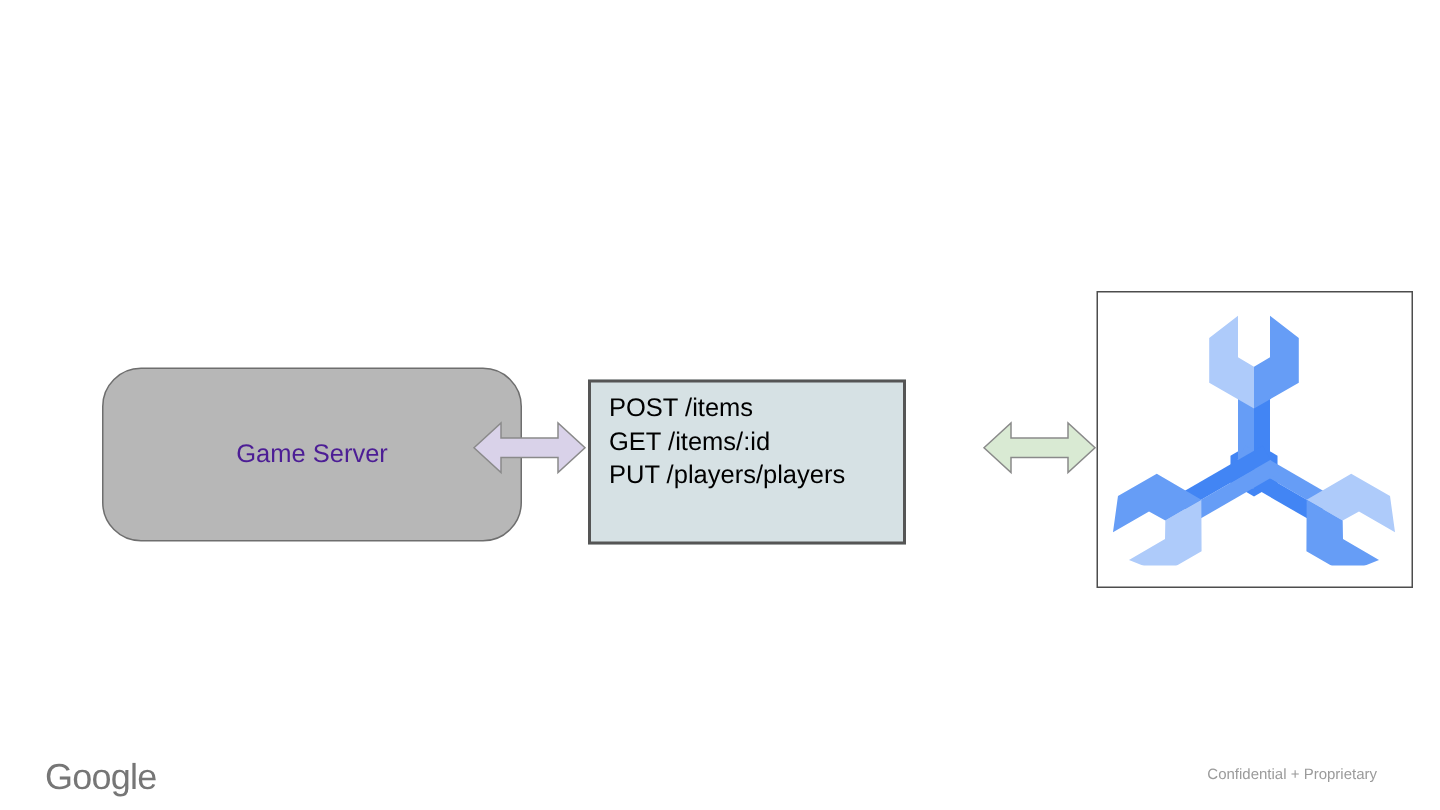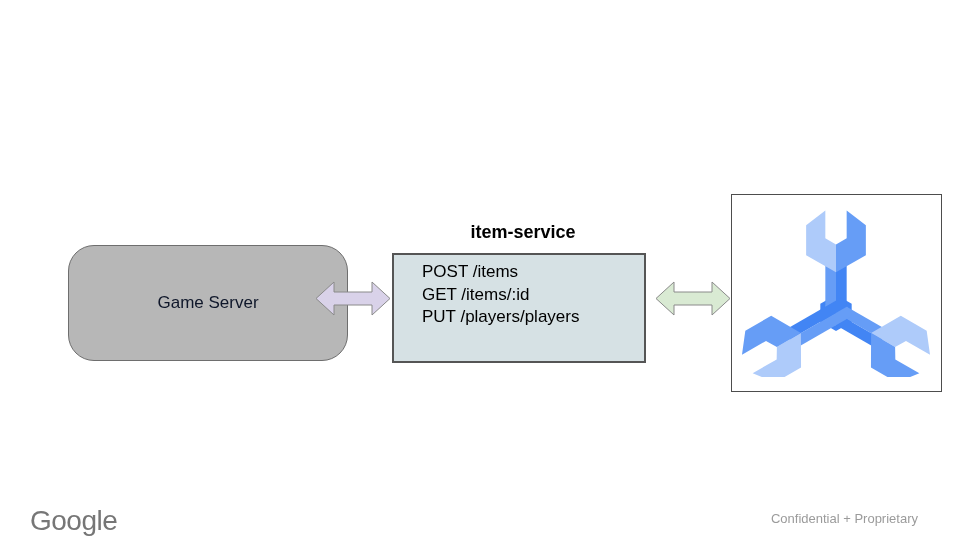--- a/index.html
+++ b/index.html
@@ -14,21 +14,21 @@
 
   
   .game-server {
     position: absolute;
     left: 68px; top: 245px;
     width: 280px; height: 116px;
     background: var(--game-server-fill, #b7b7b7);
     border: 1.5px solid #6e6e6e;
     border-radius: 26px;
     display: flex; align-items: center; justify-content: center;
-    font-size: 17px; color: #0f172a;
+    font-size: 17px; color: #4c1d95;
     box-sizing: border-box;
   }
 
   
   .arrow { position: absolute; top: 280px; }
   .arrow-left  { left: 314px; }
   .arrow-right { left: 654px; }
   .arrow-left  polygon { fill: var(--arrow-left-fill, #d9d2e9); }
   .arrow-right polygon { fill: var(--arrow-right-fill, #d9ead3); }
   .arrow polygon { stroke: #8a8a8a; stroke-width: 1; }
@@ -36,25 +36,25 @@
   
   .service-title {
     position: absolute;
     left: 392px; top: 222px; width: 262px;
     text-align: center;
     font-size: 18px; font-weight: bold; color: #000;
   }
   .item-service {
     position: absolute;
     left: 392px; top: 253px;
-    width: 254px; height: 110px;
+    width: 212px; height: 110px;
     background: var(--item-service-fill, #d6e1e4);
     border: 2px solid #555555;
     box-sizing: border-box;
-    padding: 6px 0 0 28px;
+    padding: 6px 0 0 12px;
   }
   .endpoint {
     font-size: 17px; line-height: 22.5px; color: #000;
     white-space: nowrap;
   }
 
   
   .spanner-box {
     position: absolute;
     left: 731px; top: 194px;
@@ -65,43 +65,42 @@
   }
   .spanner-svg { position: absolute; left: 8px; top: 11px; }
   .sp-light  { fill: var(--spanner-light,  #aecbfa); }
   .sp-medium { fill: var(--spanner-medium, #669df6); }
   .sp-dark   { fill: var(--spanner-dark,   #4285f4); }
 
   
   .google-logo {
     position: absolute;
     left: 30px; top: 505px;
-    font-size: 28px; color: #767676;
+    font-size: 24px; color: #767676;
     letter-spacing: -0.5px;
   }
   .confidential {
     position: absolute;
     right: 42px; top: 511px;
-    font-size: 13px; color: #9b9b9b;
+    font-size: 10px; color: #9b9b9b;
   }
 </style>
 </head>
 <body>
 
 <div class="slide">
 
   <div class="game-server">
     <span>Game Server</span>
   </div>
 
   <svg class="arrow arrow-left" width="78" height="37" viewBox="0 0 78 37">
     <polygon points="2,18.5 20,2 20,12 58,12 58,2 76,18.5 58,35 58,25 20,25 20,35"></polygon>
   </svg>
 
-  <div class="service-title">item-service</div>
 
   <div class="item-service">
     <div class="endpoint">POST /items</div>
     <div class="endpoint">GET /items/:id</div>
     <div class="endpoint">PUT /players/players</div>
   </div>
 
   <svg class="arrow arrow-right" width="78" height="37" viewBox="0 0 78 37">
     <polygon points="2,18.5 20,2 20,12 58,12 58,2 76,18.5 58,35 58,25 20,25 20,35"></polygon>
   </svg>

